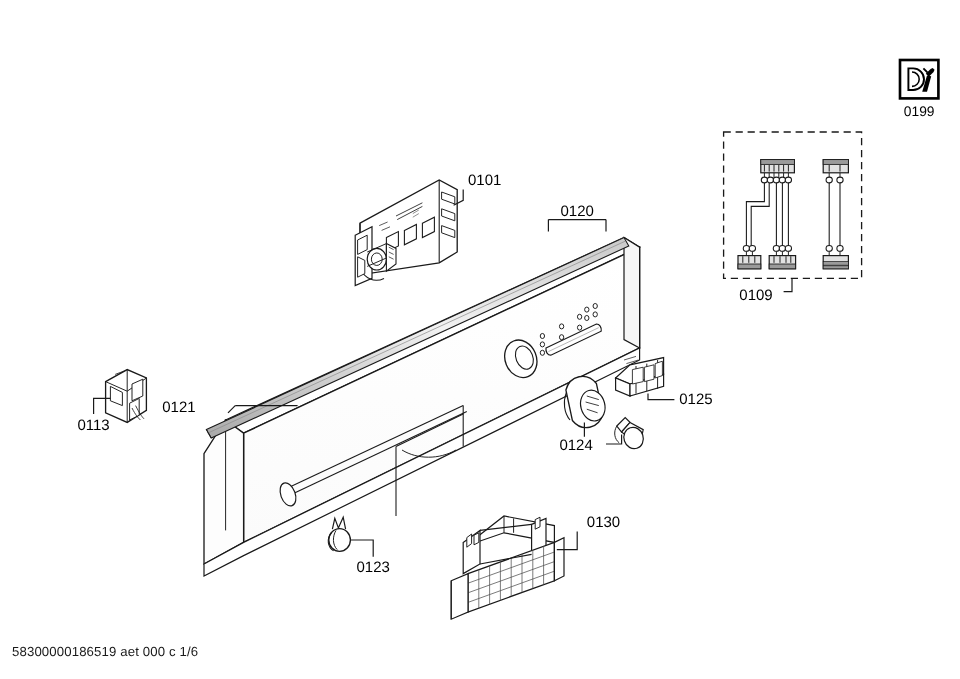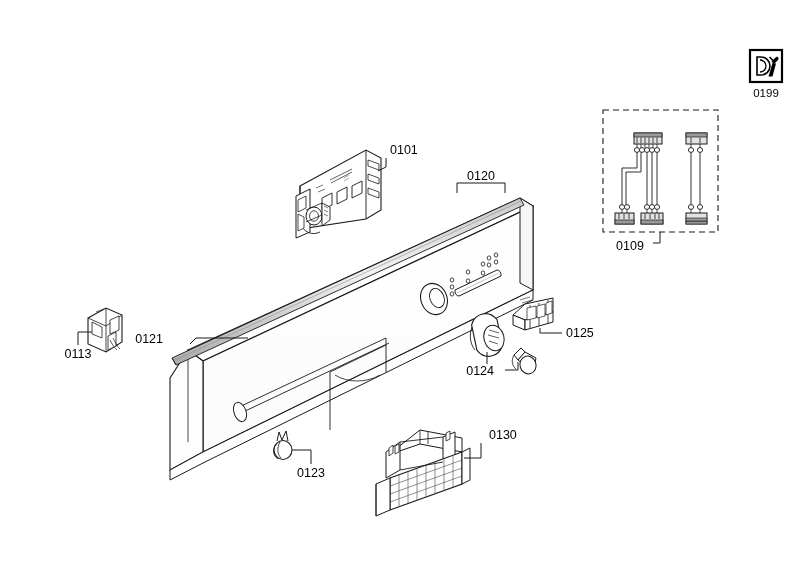--- a/index.html
+++ b/index.html
@@ -358,14 +358,15 @@
       <path d="M400 470 L443 462" fill="none" stroke="#1a1a1a" stroke-width="0.9"></path>
       <path d="M420 430 L420 444" fill="none" stroke="#1a1a1a" stroke-width="0.8"></path>
       <path d="M428 432 L428 444" fill="none" stroke="#1a1a1a" stroke-width="0.8"></path>
 
       <path d="M464 458 L481 458 L481 443" fill="none" stroke="#1a1a1a" stroke-width="1"></path>
       <text class="lbl" x="489" y="439" text-anchor="start">0130</text>
     </g>
 
   </svg>
 
+  <div class="footer-text">58300000186519 aet 000 c 1/6</div>
 
 </div>
 
 </body></html>

